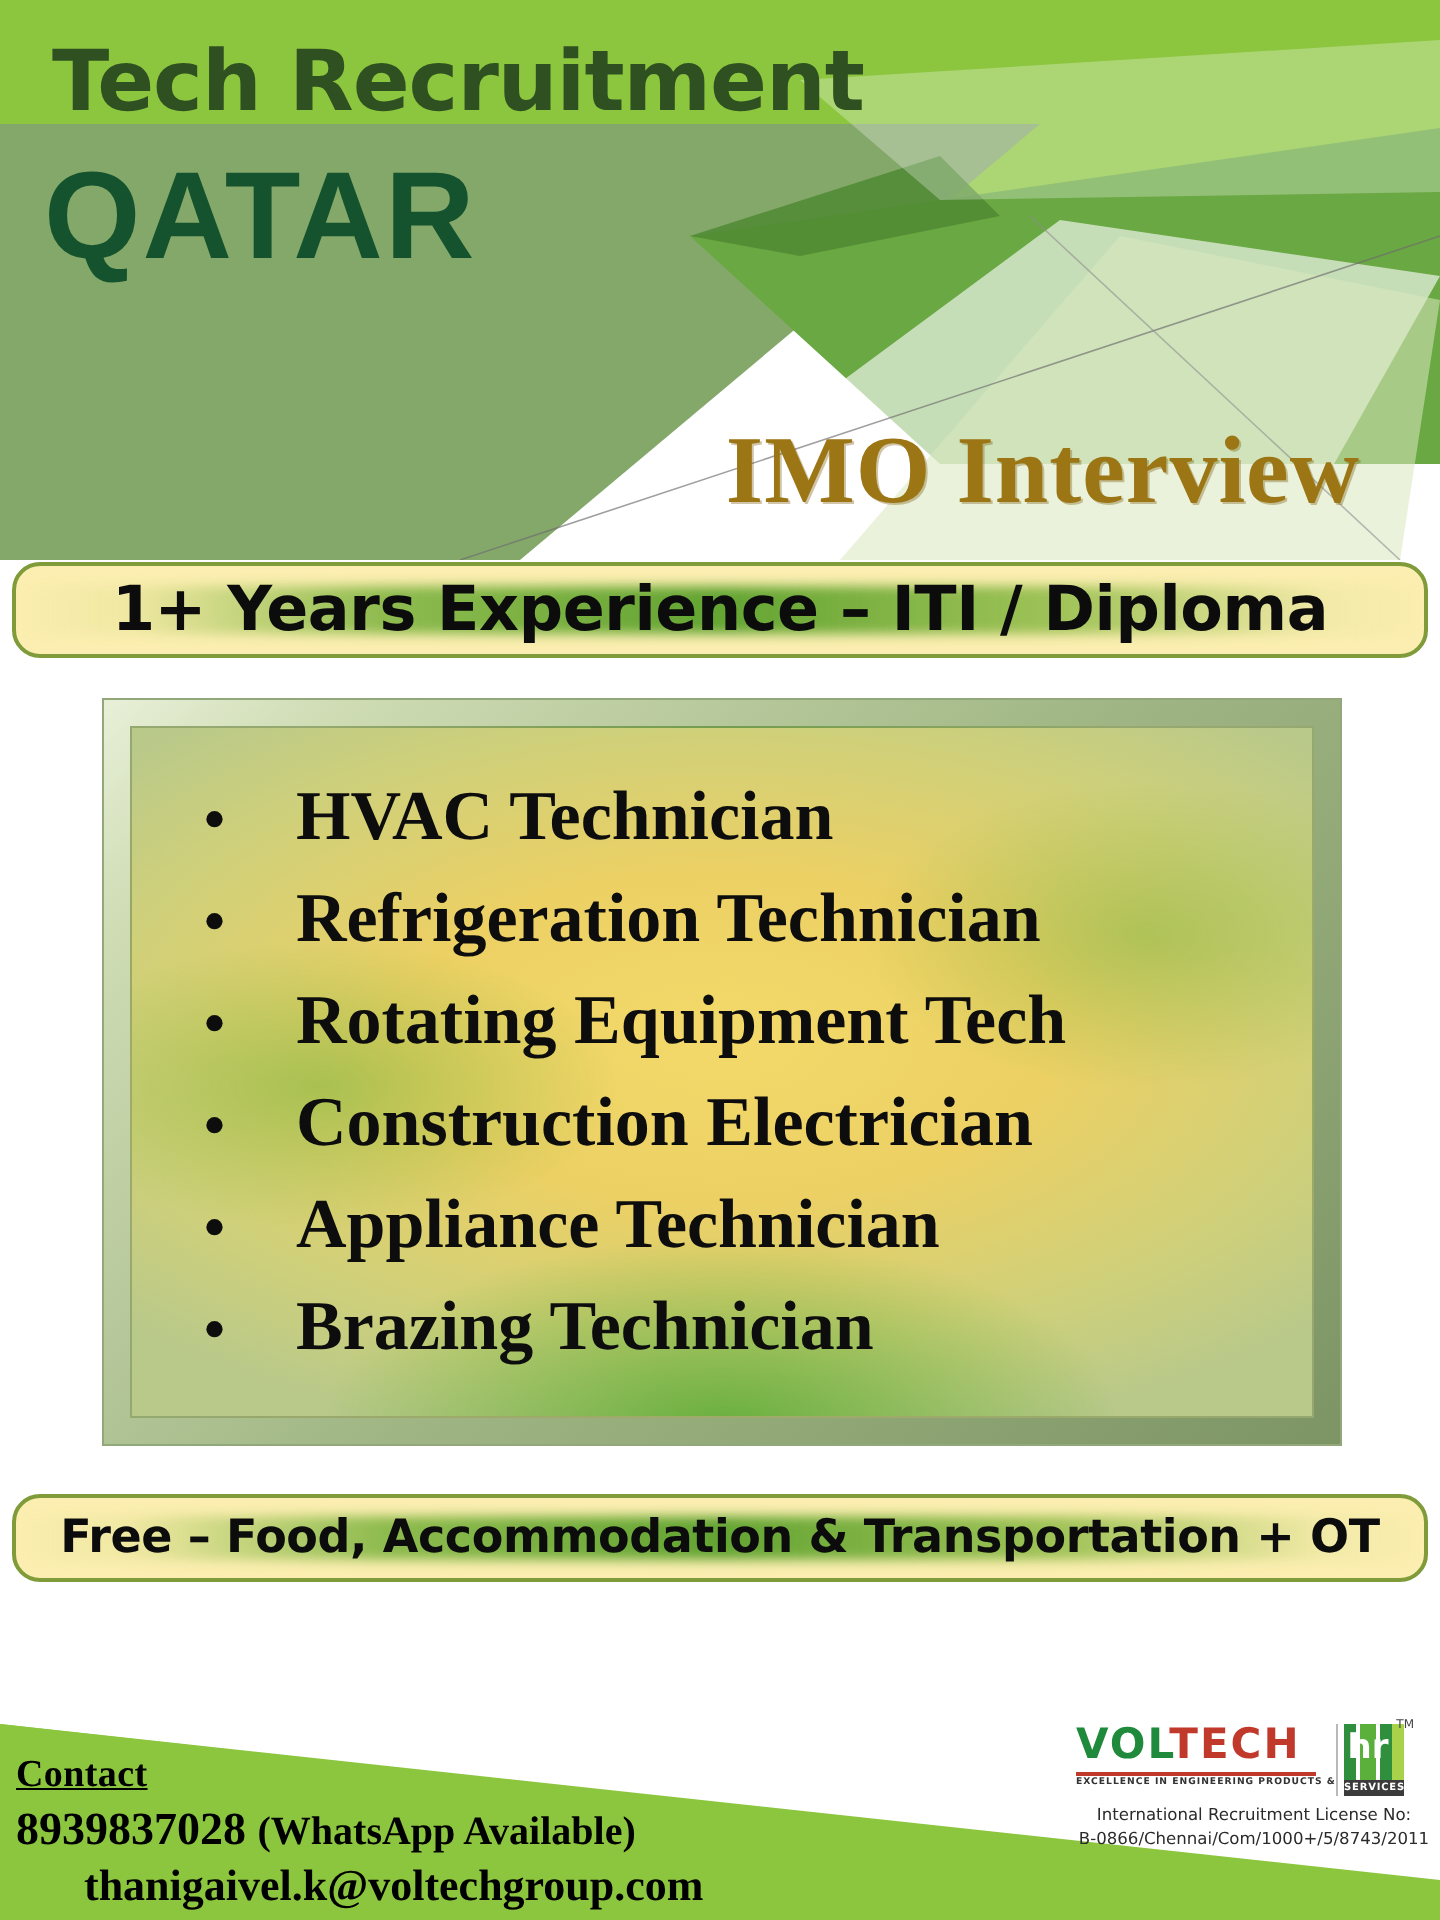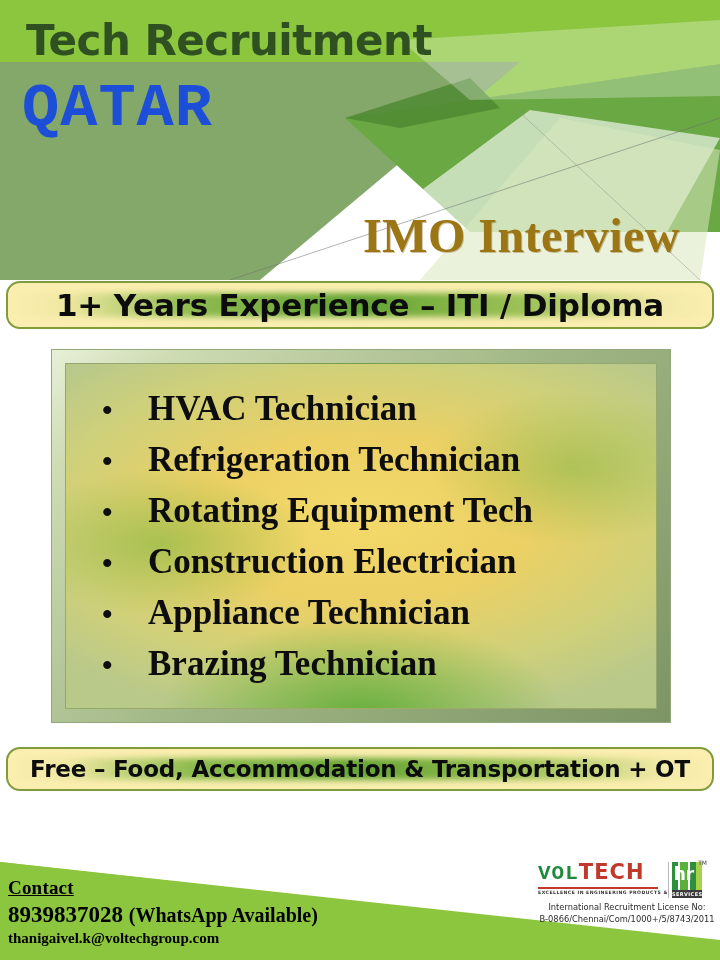--- a/index.html
+++ b/index.html
@@ -37,25 +37,25 @@
     font-size: 42px;
     letter-spacing: -0.5px;
     color: #2f5121;
     line-height: 1;
     white-space: nowrap;
   }
   .title-qatar {
     position: absolute;
     left: 22px;
     top: 78px;
-    font-family: Liberation Mono, monospace;
+    font-family: Liberation Sans, sans-serif;
     font-weight: bold;
     font-size: 62px;
     letter-spacing: 1px;
-    color: #1d4ed8;
+    color: #14532d;
     line-height: 1;
     white-space: nowrap;
   }
 
   
   .imo-title {
     position: absolute;
     left: 0;
     top: 208px;
     width: 680px;
@@ -198,24 +198,25 @@
     font-size: 23px;
     font-weight: bold;
     margin-top: 2px;
     white-space: nowrap;
   }
   .contact-phone-note {
     font-size: 20px;
     font-weight: bold;
   }
   .contact-email {
-    font-size: 15px;
+    font-size: 22px;
     font-weight: bold;
     margin-top: 1px;
     white-space: nowrap;
+    margin-left: 34px;
   }
 
   
   .logo-area {
     position: absolute;
     left: 538px;
     top: 862px;
     width: 178px;
   }
   .logo-top {
@@ -225,21 +226,21 @@
   }
   .logo-wordmark { width: 124px; }
   .logo-vol-tech {
     font-family: "DejaVu Sans", sans-serif;
     font-weight: bold;
     font-size: 21px;
     letter-spacing: 1px;
     line-height: 1;
     white-space: nowrap;
   }
-  .logo-vol { color: #1f8a3b; font-family: Liberation Mono, monospace; }
+  .logo-vol { color: #1f8a3b; }
   .logo-tech { color: #c0392b; }
   .logo-rule {
     height: 2px;
     background: #c0392b;
     margin: 3px 0 1px 0;
     width: 120px;
   }
   .logo-tagline {
     font-family: "DejaVu Sans", sans-serif;
     font-size: 4.6px;

